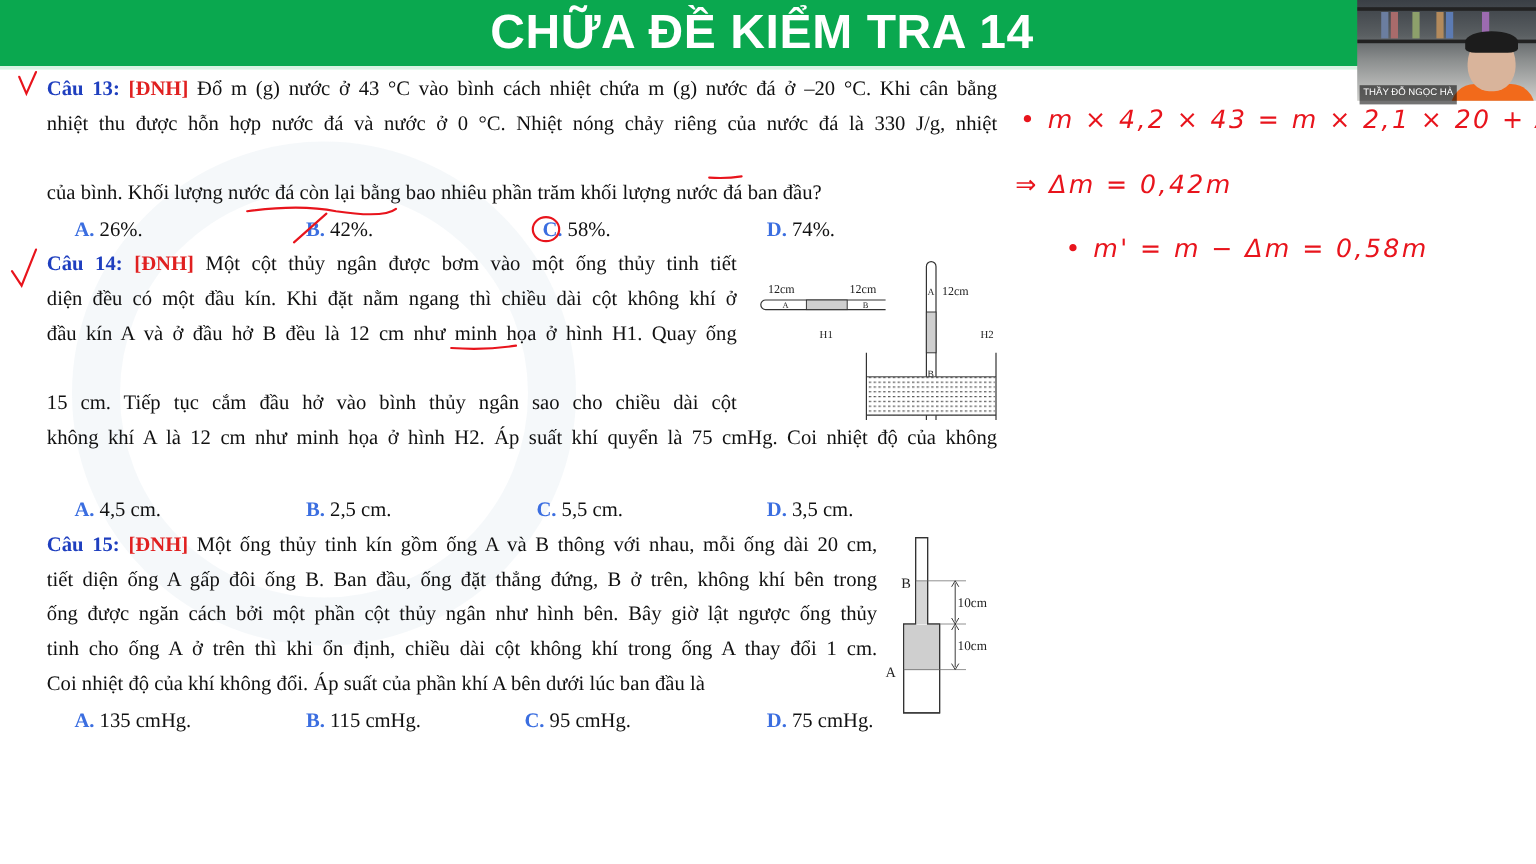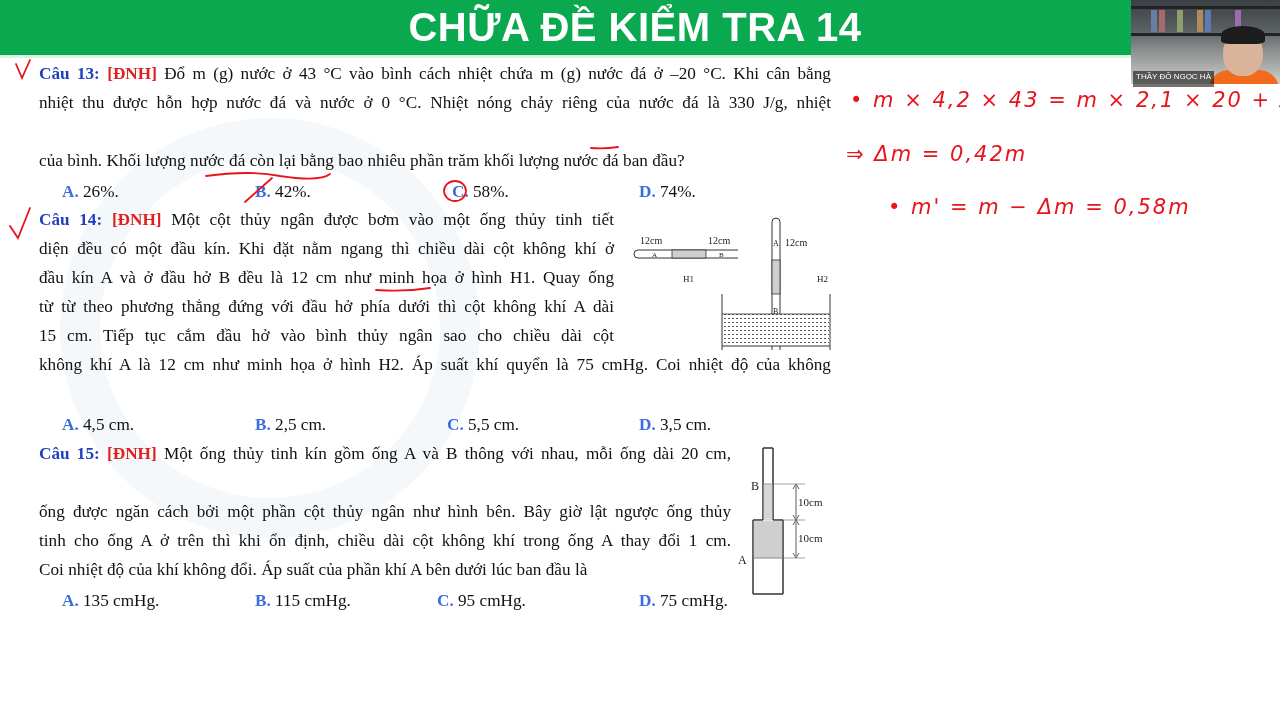--- a/index.html
+++ b/index.html
@@ -122,21 +122,20 @@
     <span>74%.</span>
   </div>
 
   <div class="line just" style="top:151px;width:575px;">
     <span class="q-label">Câu 14:</span>
     <span class="q-tag">[ĐNH]</span>
     <span>Một cột thủy ngân được bơm vào một ống thủy tinh tiết</span>
   </div>
   <div class="line just" style="top:180px;width:575px;">diện đều có một đầu kín. Khi đặt nằm ngang thì chiều dài cột không khí ở</div>
   <div class="line just" style="top:209px;width:575px;">đầu kín A và ở đầu hở B đều là 12 cm như minh họa ở hình H1. Quay ống</div>
-  <div class="line just" style="top:238px;width:575px;">từ từ theo phương thẳng đứng với đầu hở phía dưới thì cột không khí A dài</div>
   <div class="line just" style="top:267px;width:575px;">15 cm. Tiếp tục cắm đầu hở vào bình thủy ngân sao cho chiều dài cột</div>
   <div class="line just" style="top:296px;width:792px;">không khí A là 12 cm như minh họa ở hình H2. Áp suất khí quyển là 75 cmHg. Coi nhiệt độ của không</div>
 
   <div class="opt" style="left:62px;top:356px;">
     <span class="opt-letter">A.</span>
     <span>4,5 cm.</span>
   </div>
   <div class="opt" style="left:255px;top:356px;">
     <span class="opt-letter">B.</span>
     <span>2,5 cm.</span>
@@ -177,20 +176,21 @@
     </defs>
     <line x1="94" y1="104" x2="202" y2="104" stroke="#333" stroke-width="0.8"></line>
     <line x1="94" y1="136" x2="202" y2="136" stroke="#333" stroke-width="1"></line>
   </svg>
 
   <div class="line just" style="top:385px;width:692px;">
     <span class="q-label">Câu 15:</span>
     <span class="q-tag">[ĐNH]</span>
     <span>Một ống thủy tinh kín gồm ống A và B thông với nhau, mỗi ống dài 20 cm,</span>
   </div>
+  <div class="line just" style="top:414px;width:692px;">tiết diện ống A gấp đôi ống B. Ban đầu, ống đặt thẳng đứng, B ở trên, không khí bên trong</div>
   <div class="line just" style="top:443px;width:692px;">ống được ngăn cách bởi một phần cột thủy ngân như hình bên. Bây giờ lật ngược ống thủy</div>
   <div class="line just" style="top:472px;width:692px;">tinh cho ống A ở trên thì khi ổn định, chiều dài cột không khí trong ống A thay đổi 1 cm.</div>
   <div class="line" style="top:501px;">Coi nhiệt độ của khí không đổi. Áp suất của phần khí A bên dưới lúc ban đầu là</div>
 
   <div class="opt" style="left:62px;top:532px;">
     <span class="opt-letter">A.</span>
     <span>135 cmHg.</span>
   </div>
   <div class="opt" style="left:255px;top:532px;">
     <span class="opt-letter">B.</span>

